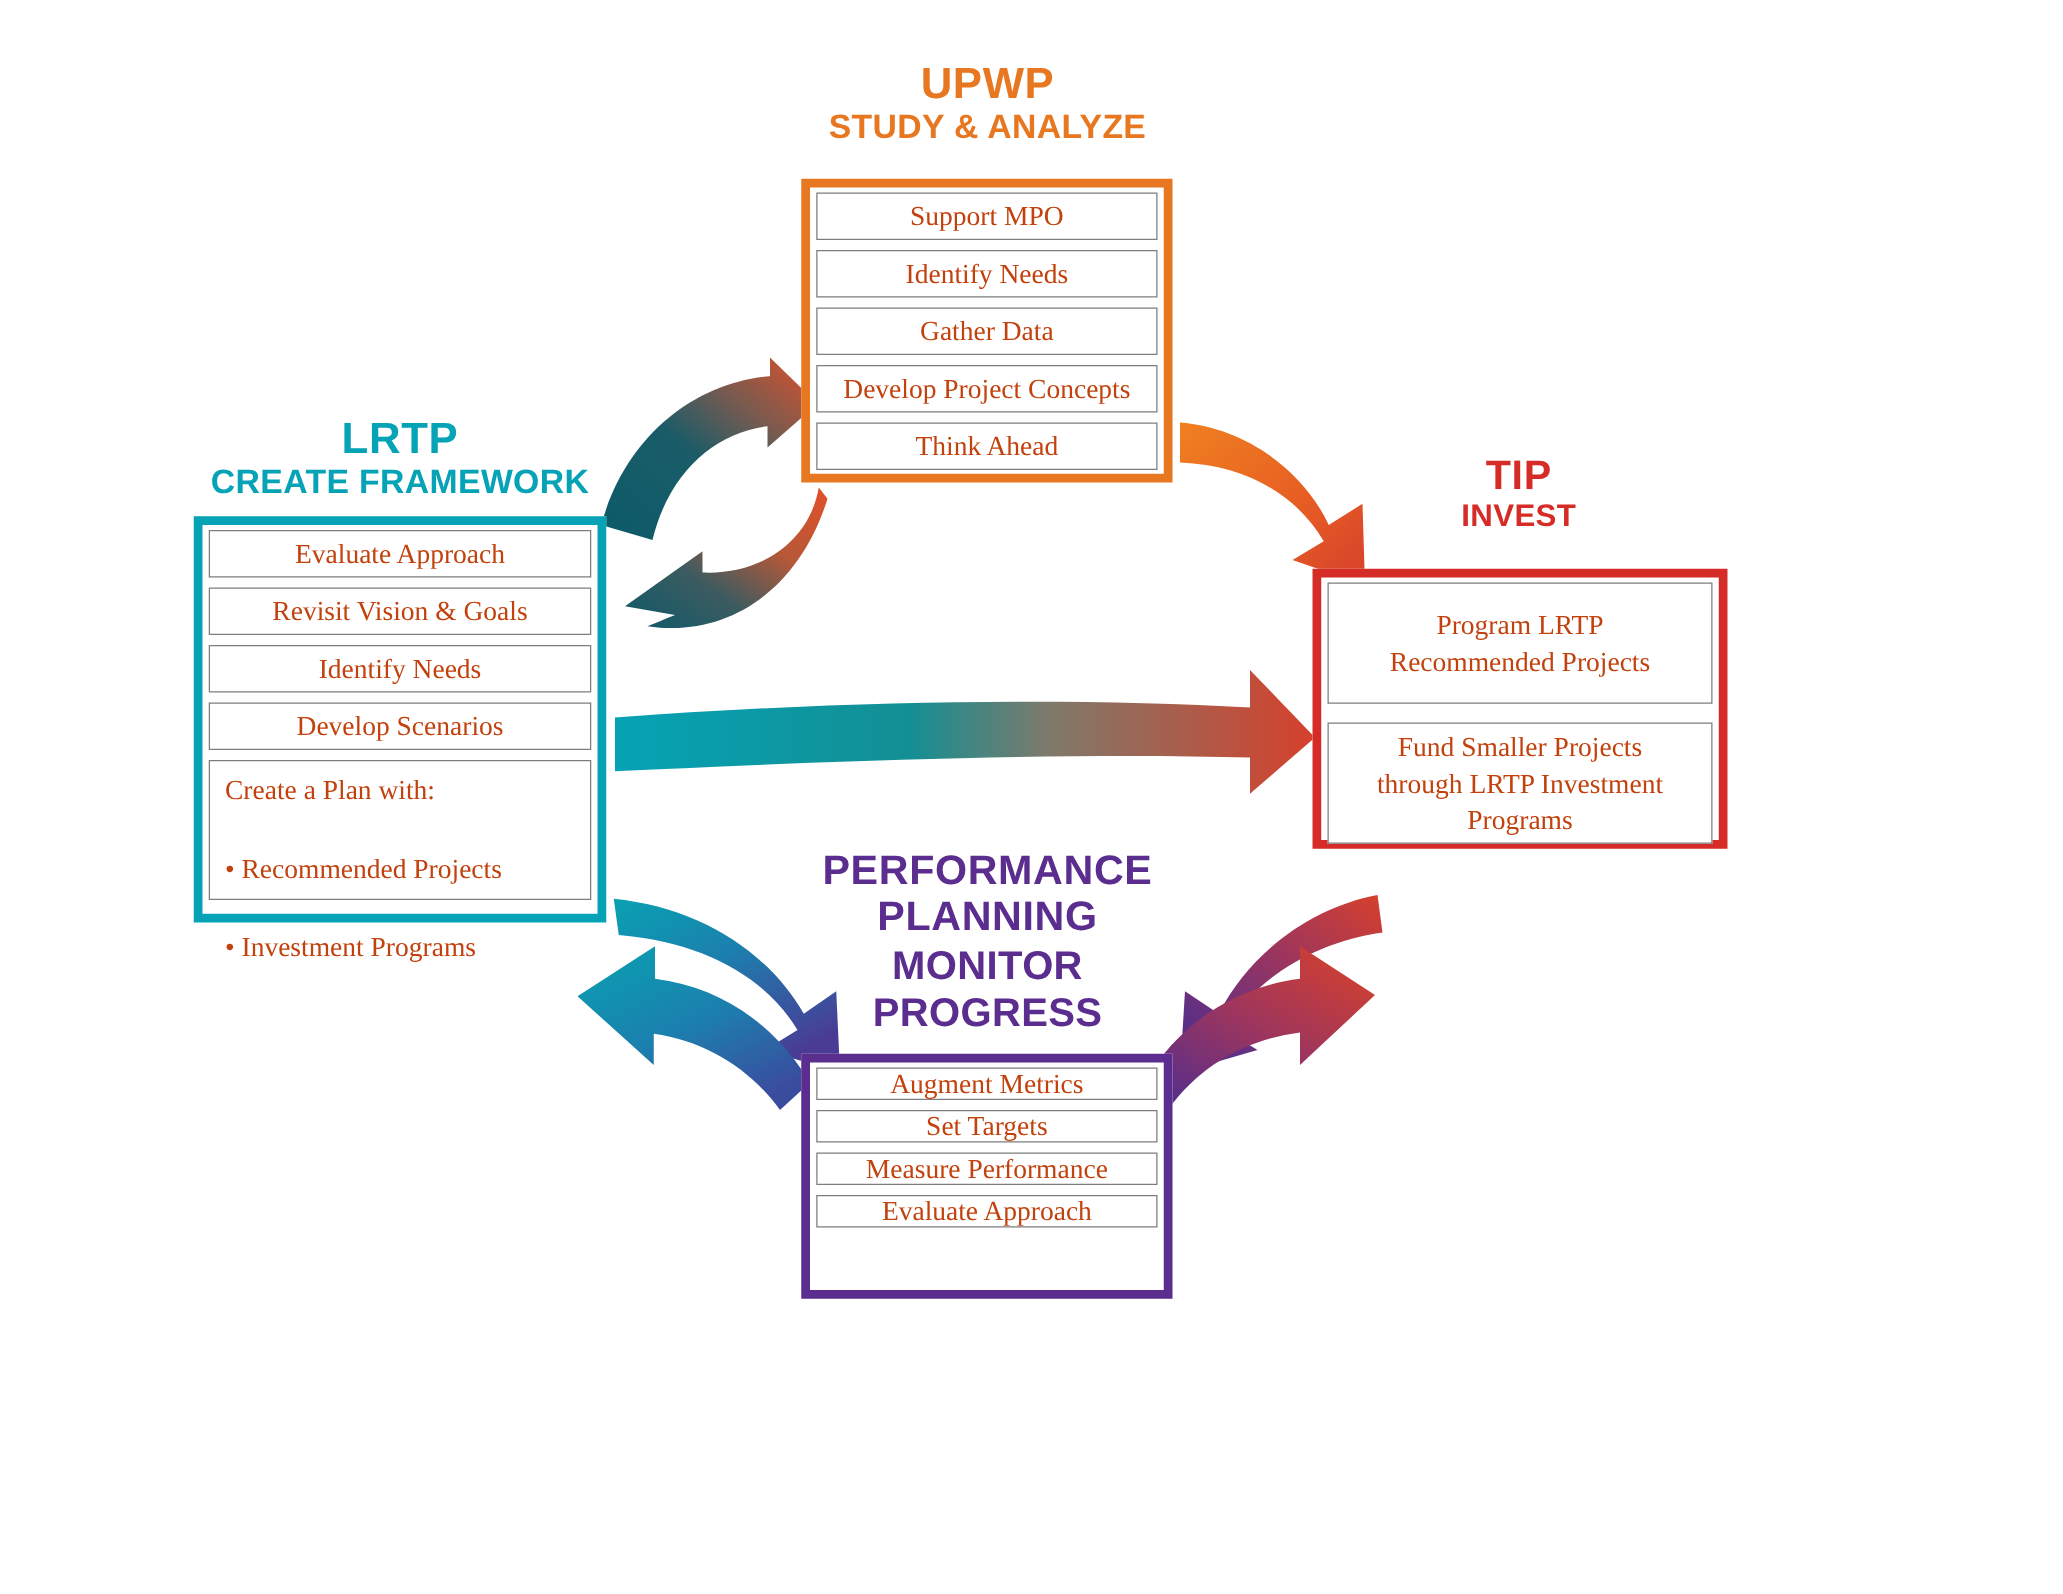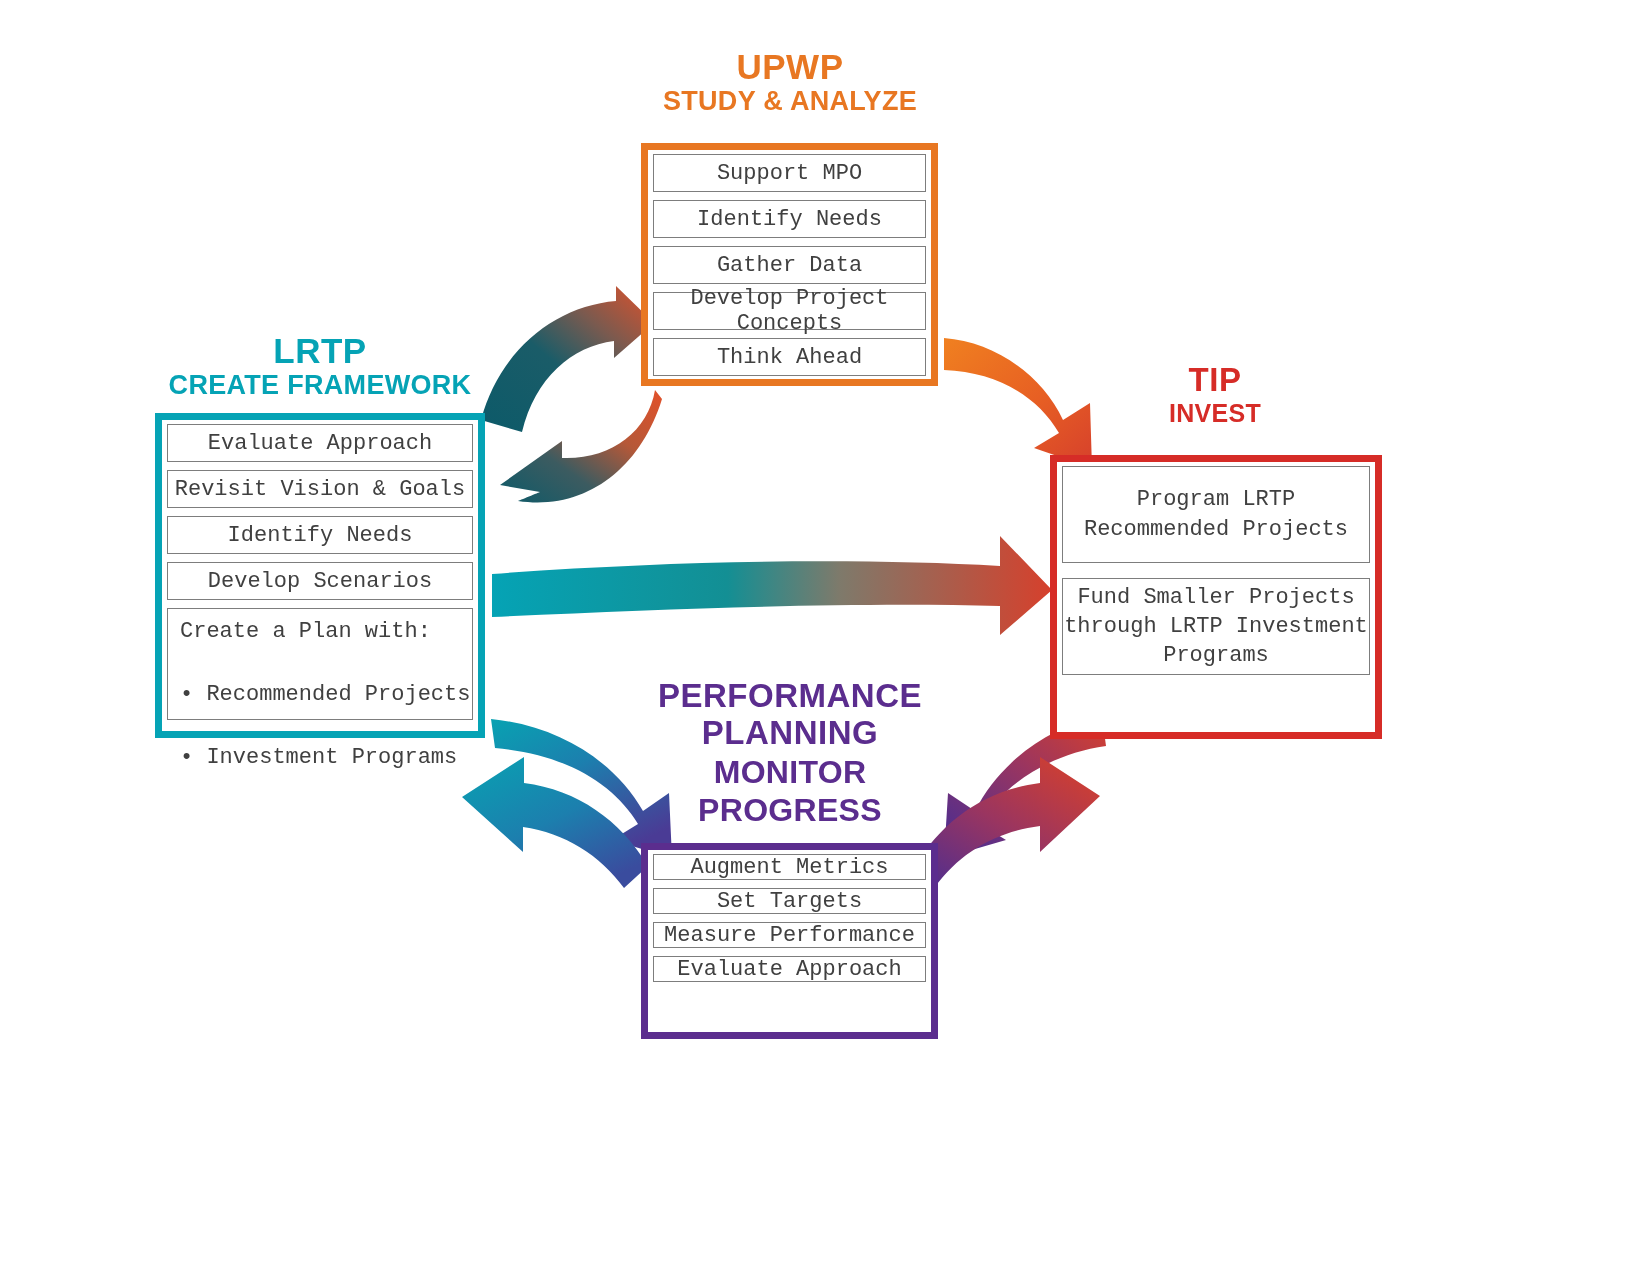--- a/index.html
+++ b/index.html
@@ -42,22 +42,22 @@
   .group-box {
     position: absolute;
     box-sizing: border-box;
     background: #ffffff;
   }
   .item {
     box-sizing: border-box;
     background: #ffffff;
     border: 1px solid #7d7d7d;
     text-align: center;
-    color: #404040;
-    font-family: Liberation Mono, monospace;
+    color: #c2410c;
+    font-family: Liberation Serif, serif;
     display: flex;
     align-items: center;
     justify-content: center;
   }
   .item.left-align {
     display: block;
     text-align: left;
   }
   .item .bullets {
     margin: 0;
@@ -114,21 +114,21 @@
   }
 
   
   #tip-heading {
     left: 1090px; top: 362px; width: 250px;
     color: #D62C27;
   }
   #tip-heading .big { font-size: 33px; }
   #tip-heading .sub { font-size: 25px; margin-top: 2px; }
   #tip-box {
-    left: 1050px; top: 455px; width: 332px; height: 284px;
+    left: 1050px; top: 455px; width: 332px; height: 224px;
     border: 7px solid #D62C27;
     padding: 4px 5px;
   }
   #tip-box .item {
     height: 97px;
     font-size: 22px;
     line-height: 1.33;
     margin-bottom: 8px;
   }
   #tip-box .item:last-child { margin-bottom: 0; margin-top: 15px; }

